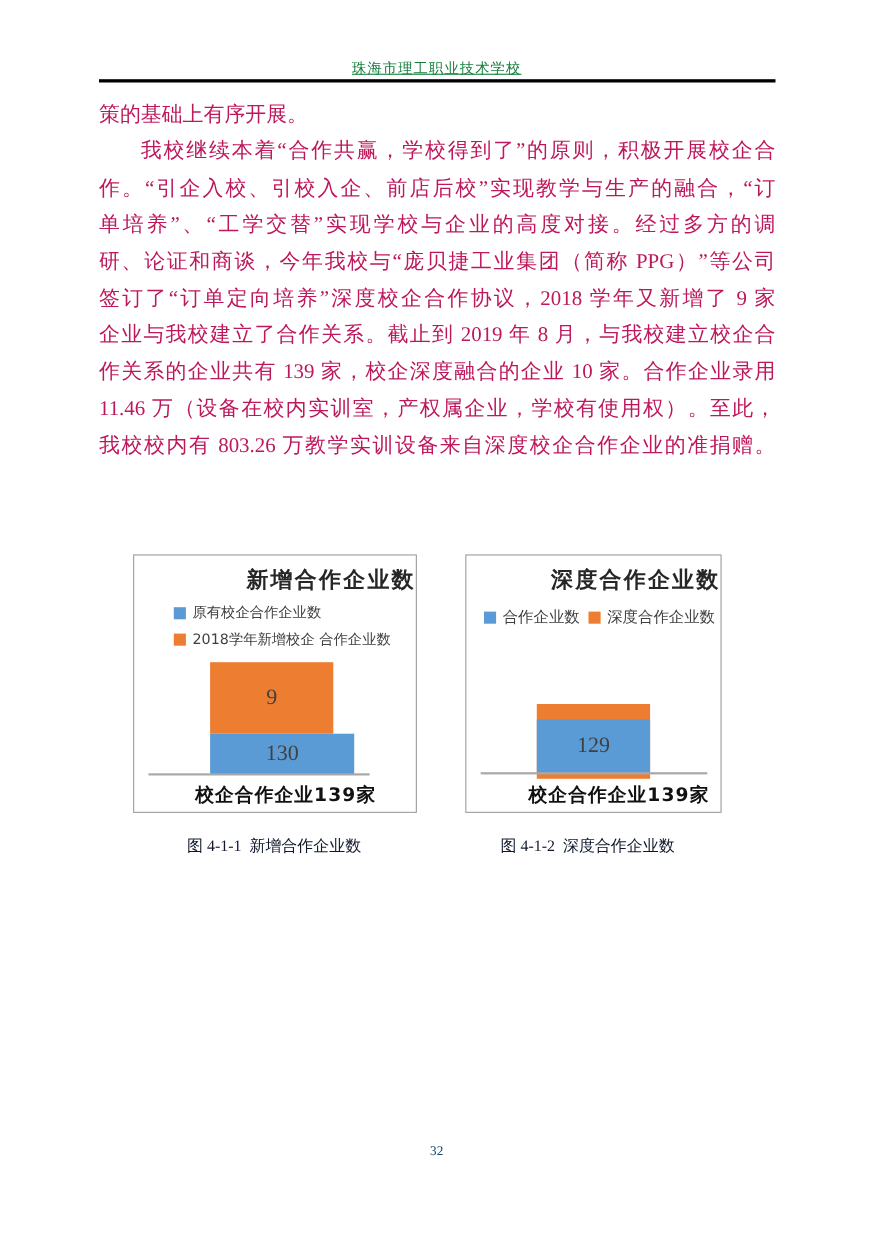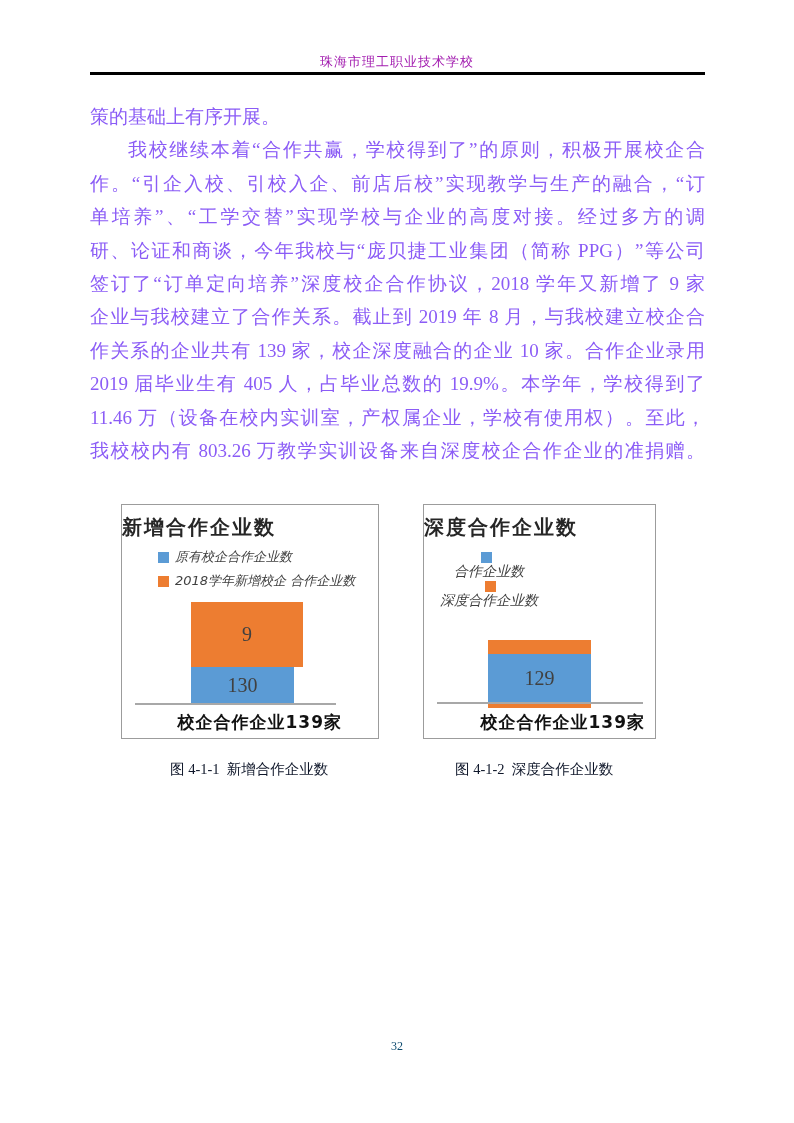--- a/index.html
+++ b/index.html
@@ -13,37 +13,38 @@
     color: #1c1c1c;
     overflow: hidden;
   }
 
   
   .header-text {
     position: absolute;
     top: 53px; left: 0; right: 0;
     text-align: center;
     font-size: 13px;
-    color: #a21caf;
+    color: #15803d;
     letter-spacing: 1px;
+    text-decoration: underline;
   }
   .header-rule {
     position: absolute;
     top: 72px; left: 90px;
     width: 615px; height: 3px;
     background: #000000;
   }
 
   
   .body-text {
     position: absolute;
-    top: 100px; left: 90px;
+    top: 88px; left: 90px;
     width: 615px;
     font-size: 19px;
-    color: #8b5cf6;
+    color: #be185d;
   }
   .line {
     height: 33.4px;
     line-height: 33.4px;
     text-align: justify;
     text-align-last: justify;
     white-space: nowrap;
   }
   .line.para-end-short { text-align-last: left; }
   .line.indent { text-indent: 2em; }
@@ -54,42 +55,42 @@
     border: 1px solid #9c9c9c;
     background: #ffffff;
     font-family: "DejaVu Sans", "Liberation Sans", sans-serif;
   }
   .fig-left  { left: 121px; top: 504px; width: 258px; height: 235px; }
   .fig-right { left: 423px; top: 504px; width: 233px; height: 235px; }
 
   .chart-title {
     position: absolute;
     top: 9px; left: 0; right: 0;
-    text-align: left;
+    text-align: right;
     font-size: 20px;
     font-weight: bold;
     color: #262626;
     letter-spacing: 2px;
   }
 
   .legend-col { position: absolute; left: 36px; top: 43px; }
   .legend-row-single {
     position: absolute; left: 16px; top: 47px;
-    display: flex; align-items: center; flex-direction: column;
+    display: flex; align-items: center;
   }
   .legend-item { display: flex; align-items: center; margin-bottom: 6px; }
   .legend-swatch {
     width: 11px; height: 11px;
     display: inline-block;
     margin-right: 6px;
     flex: none;
   }
   .swatch-blue   { background: #5b9bd5; }
   .swatch-orange { background: #ed7d31; }
-  .legend-label { font-size: 13px; color: #404040; white-space: nowrap; font-style: italic; }
+  .legend-label { font-size: 13px; color: #404040; white-space: nowrap; }
   .legend-row-single .legend-label { font-size: 14px; }
   .legend-row-single .legend-swatch { margin-left: 8px; }
   .legend-row-single .legend-swatch:first-child { margin-left: 0; }
 
   .bar-segment {
     position: absolute;
     display: flex;
     align-items: center;
     justify-content: center;
   }
@@ -111,21 +112,21 @@
     text-align: right;
     font-size: 17px;
     font-weight: bold;
     color: #111111;
     letter-spacing: 1px;
     white-space: nowrap;
   }
 
   
   .fig-left .seg-orange  { left: 69px; top: 97px;  width: 112px; height: 65px; }
-  .fig-left .seg-blue    { left: 69px; top: 162px; width: 103px; height: 37px; }
+  .fig-left .seg-blue    { left: 69px; top: 162px; width: 131px; height: 37px; }
   .fig-left .x-axis-line { left: 13px; top: 198px; width: 201px; }
   .fig-left .x-axis-label{ left: 10px; top: 206px; width: 210px; }
 
   
   .fig-right .seg-orange  { left: 64px; top: 95px;  width: 103px; height: 68px; margin-top: 40px; }
   .fig-right .seg-blue    { left: 64px; top: 149px; width: 103px; height: 49px; }
   .fig-right .x-axis-line { left: 13px; top: 197px; width: 206px; }
   .fig-right .x-axis-label{ left: 5px;  top: 206px; width: 216px; }
 
   
@@ -159,21 +160,20 @@
 
   <div class="body-text">
     <div class="line para-end-short">策的基础上有序开展。</div>
     <div class="line indent">我校继续本着“合作共赢，学校得到了”的原则，积极开展校企合</div>
     <div class="line">作。“引企入校、引校入企、前店后校”实现教学与生产的融合，“订</div>
     <div class="line">单培养”、“工学交替”实现学校与企业的高度对接。经过多方的调</div>
     <div class="line">研、论证和商谈，今年我校与“庞贝捷工业集团（简称 PPG）”等公司</div>
     <div class="line">签订了“订单定向培养”深度校企合作协议，2018 学年又新增了 9 家</div>
     <div class="line">企业与我校建立了合作关系。截止到 2019 年 8 月，与我校建立校企合</div>
     <div class="line">作关系的企业共有 139 家，校企深度融合的企业 10 家。合作企业录用</div>
-    <div class="line">2019 届毕业生有 405 人，占毕业总数的 19.9%。本学年，学校得到了</div>
     <div class="line">11.46 万（设备在校内实训室，产权属企业，学校有使用权）。至此，</div>
     <div class="line">我校校内有 803.26 万教学实训设备来自深度校企合作企业的准捐赠。</div>
   </div>
 
   <div class="figure fig-left">
     <div class="chart-title">新增合作企业数</div>
     <div class="legend-col">
       <div class="legend-item">
         <span class="legend-swatch swatch-blue"></span>
         <span class="legend-label">原有校企合作企业数</span>

